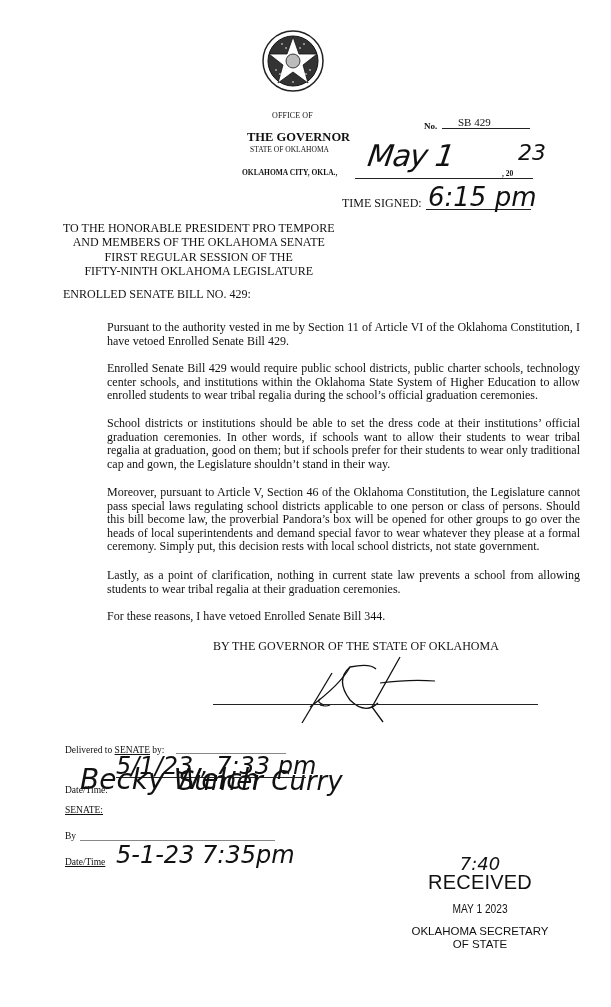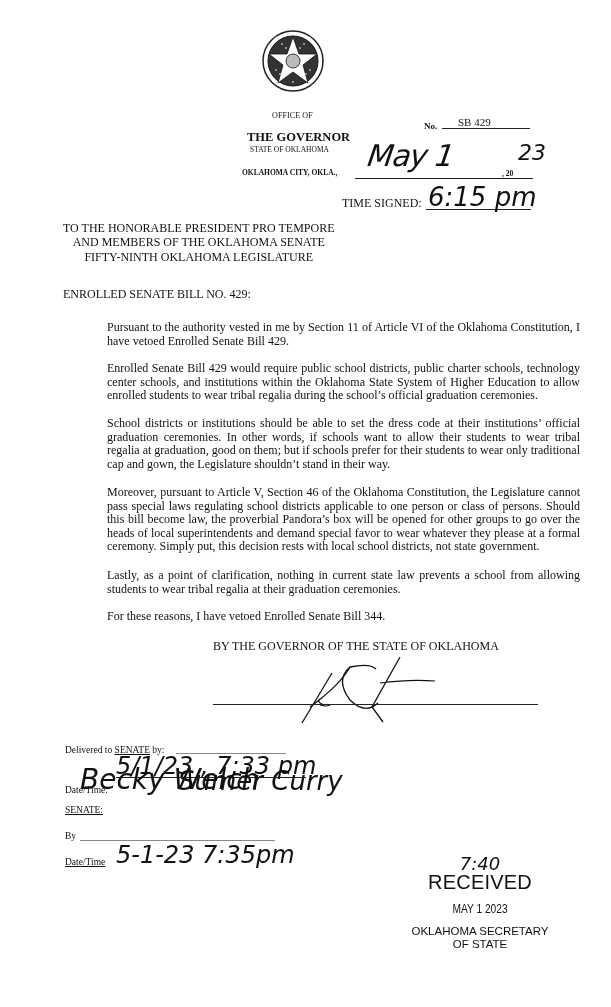--- a/index.html
+++ b/index.html
@@ -88,20 +88,21 @@
 <div class="abs hw hw-date">May 1</div>
 <div class="abs hw hw-year">23</div>
 
 <div class="abs time-label">TIME SIGNED:</div>
 <div class="abs time-line"></div>
 <div class="abs hw hw-time">6:15 pm</div>
 
 <div class="abs addr">
   <div>TO THE HONORABLE PRESIDENT PRO TEMPORE</div>
   <div>AND MEMBERS OF THE OKLAHOMA SENATE</div>
+  <div>FIRST REGULAR SESSION OF THE</div>
   <div>FIFTY-NINTH OKLAHOMA LEGISLATURE</div>
 </div>
 
 <div class="abs bill-head">ENROLLED SENATE BILL NO. 429:</div>
 
 <div class="abs para p1">Pursuant to the authority vested in me by Section 11 of Article VI of the Oklahoma Constitution, I have vetoed Enrolled Senate Bill 429.</div>
 <div class="abs para p2">Enrolled Senate Bill 429 would require public school districts, public charter schools, technology center schools, and institutions within the Oklahoma State System of Higher Education to allow enrolled students to wear tribal regalia during the school’s official graduation ceremonies.</div>
 <div class="abs para p3">School districts or institutions should be able to set the dress code at their institutions’ official graduation ceremonies. In other words, if schools want to allow their students to wear tribal regalia at graduation, good on them; but if schools prefer for their students to wear only traditional cap and gown, the Legislature shouldn’t stand in their way.</div>
 <div class="abs para p4">Moreover, pursuant to Article V, Section 46 of the Oklahoma Constitution, the Legislature cannot pass special laws regulating school districts applicable to one person or class of persons. Should this bill become law, the proverbial Pandora’s box will be opened for other groups to go over the heads of local superintendents and demand special favor to wear whatever they please at a formal ceremony. Simply put, this decision rests with local school districts, not state government.</div>
 <div class="abs para p5">Lastly, as a point of clarification, nothing in current state law prevents a school from allowing students to wear tribal regalia at their graduation ceremonies.</div>

